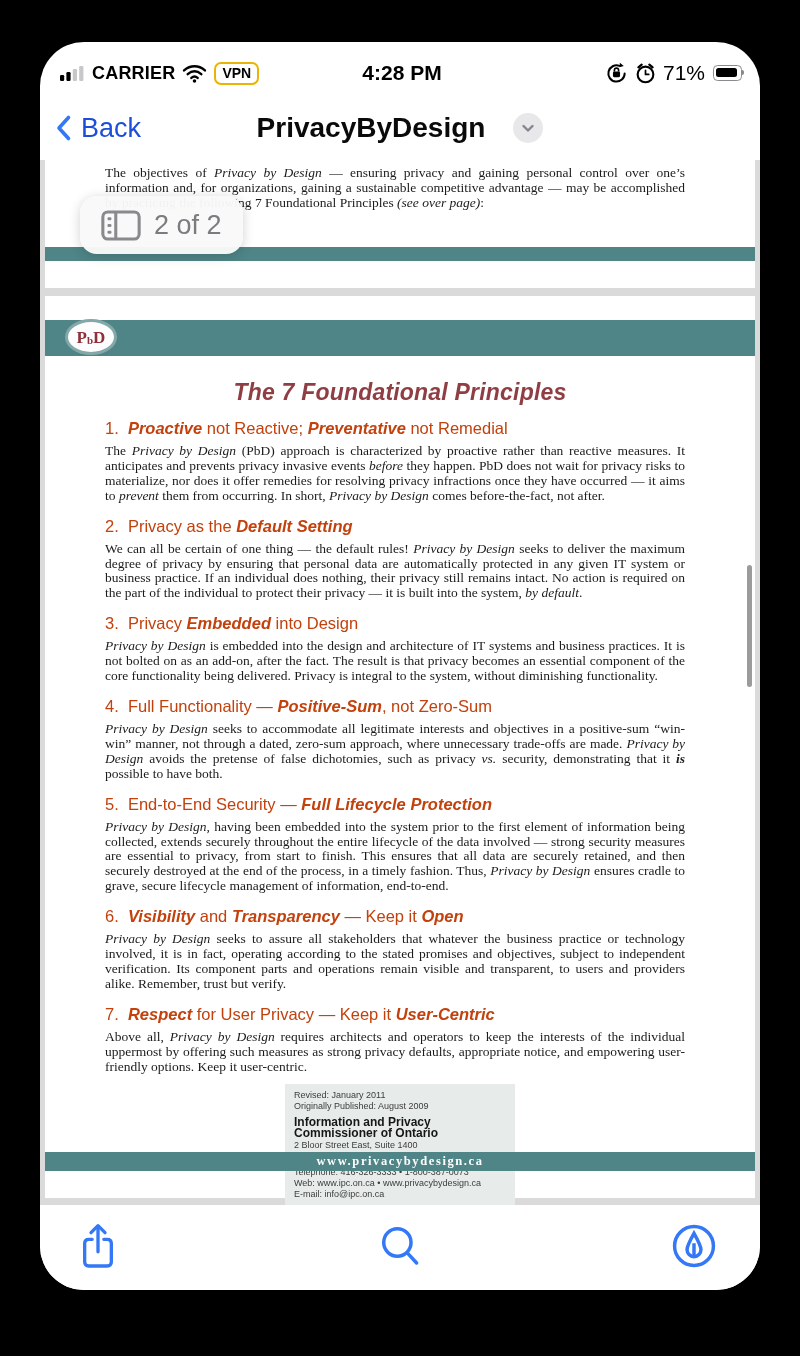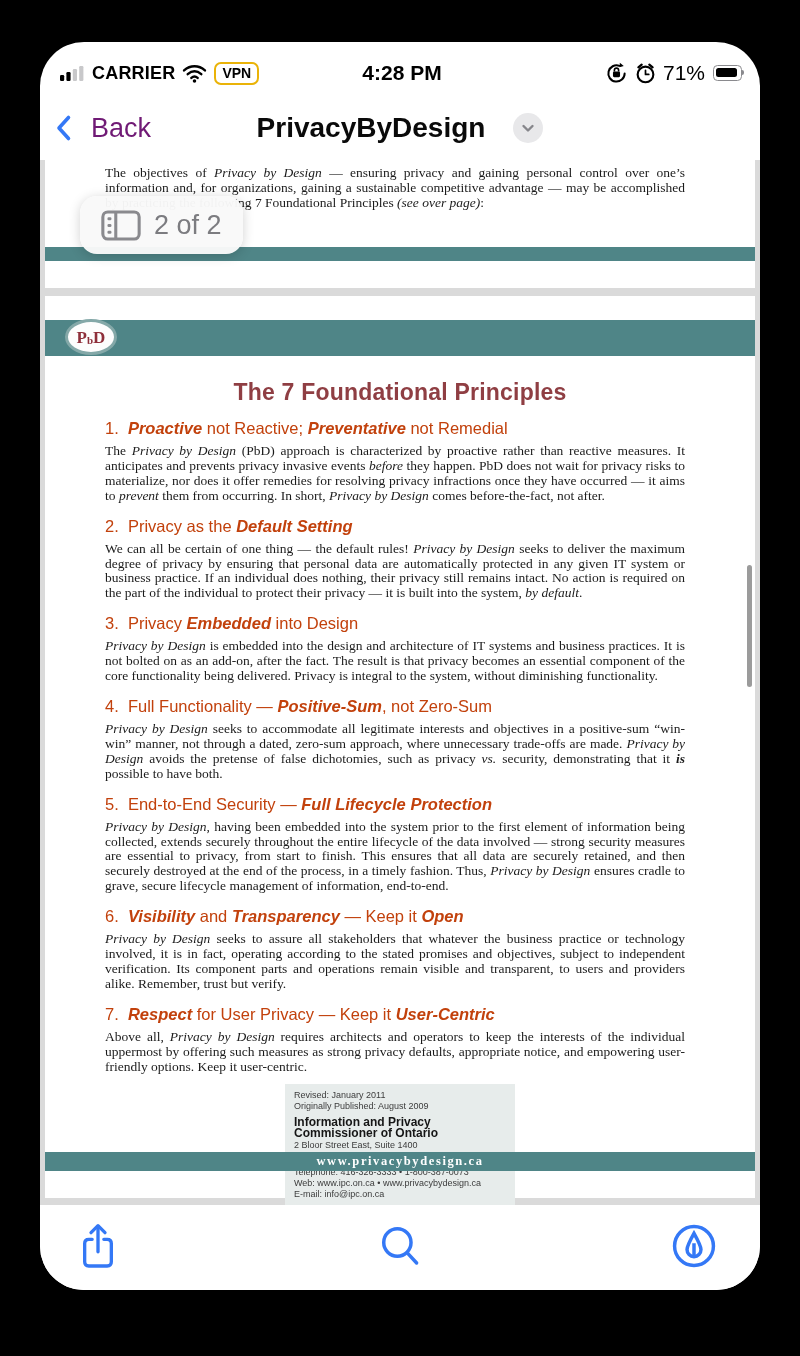--- a/index.html
+++ b/index.html
@@ -14,21 +14,21 @@
   .sb-time{flex:0 0 auto;font-size:21px;font-weight:600;color:#000;}
   .sb-right{flex:1;display:flex;align-items:center;justify-content:flex-end;gap:6px;}
   .sb-batt-pct{font-size:21px;color:#000;}
   .battery{position:relative;width:31px;height:16px;margin-left:2px;}
   .battery .shell{position:absolute;left:0;top:0;width:27px;height:14px;border:1.5px solid #8a8a8e;border-radius:4.5px;}
   .battery .fill{position:absolute;left:2.5px;top:2.5px;height:9px;width:70%;max-width:22px;background:#000;border-radius:2.5px;}
   .battery .nub{position:absolute;right:0;top:4.5px;width:2.5px;height:5px;background:#8a8a8e;border-radius:0 2px 2px 0;}
 
   
   .nav-bar{height:64px;position:relative;display:flex;align-items:center;background:#fff;}
-  .back-btn{position:absolute;left:14px;display:flex;align-items:center;gap:19px;color:#701a75;cursor:pointer;}
+  .back-btn{position:absolute;left:14px;display:flex;align-items:center;gap:9px;color:#1d4ed8;cursor:pointer;}
   .back-label{font-size:27px;}
   .nav-center{margin:0 auto;display:flex;align-items:center;gap:28px;}
   .nav-title{font-size:28px;font-weight:700;color:#0a0a0a;}
   .title-chevron{width:30px;height:30px;border-radius:50%;background:#e8e8ea;display:flex;align-items:center;justify-content:center;cursor:pointer;}
 
   
   .doc-area{position:absolute;top:118px;left:0;width:720px;height:1045px;background:#dadada;padding:0 5px;box-sizing:border-box;}
   .page{background:#fff;}
   .p-body,.page1-par{font-family:"Liberation Serif",serif;font-size:13.5px;line-height:14.9px;text-align:justify;color:#1b1b1b;margin:0;}
   .seg-i{font-style:italic;}
@@ -36,21 +36,21 @@
 
   .page1{height:128px;position:relative;padding:6px 70px 0 60px;box-sizing:border-box;overflow:hidden;}
   .page1 .teal-bar{position:absolute;left:0;right:0;bottom:27px;height:14px;background:#4f8587;}
   .page-gap{height:8px;}
 
   .page2{height:902px;position:relative;padding-top:24px;box-sizing:border-box;}
   .page2-header{height:36px;background:#4f8587;position:relative;}
   .pbd-logo{position:absolute;left:20px;top:-1px;width:52px;height:36px;background:#fdfdfd;border:3px solid #84a8a8;border-radius:50%;display:flex;align-items:center;justify-content:center;font-family:"Liberation Serif",serif;color:#8e2f3a;font-weight:700;box-sizing:border-box;}
   .pbd-logo .lg{font-size:17px;line-height:1;}
   .pbd-logo .sm{font-size:11px;line-height:1;transform:translateY(3px);}
-  .doc-title{text-align:center;color:#8f3e43;font-size:23px;font-weight:700;margin:22px 0 0;line-height:28px;letter-spacing:.2px;}
+  .doc-title{text-align:center;color:#8f3e43;font-size:23px;font-weight:700;font-style:italic;margin:22px 0 0;line-height:28px;letter-spacing:.2px;}
   .content{padding:0 70px 0 60px;}
   .p-head{color:#c2410c;font-size:16.5px;line-height:20px;margin:12px 0 6px;font-weight:400;}
 
   .contact-box{width:230px;margin:10px auto 8px;background:#e7eceb;padding:6px 9px;box-sizing:border-box;font-size:9px;line-height:11px;color:#3c3c3c;}
   .cb-org{font-weight:700;color:#161616;font-size:12px;margin:5px 0 1px;}
   .cb-group{margin-top:5px;}
   .page2-footer-bar{position:absolute;left:0;right:0;bottom:27px;height:19px;background:#4f8587;display:flex;align-items:center;justify-content:center;}
   .footer-url{color:#fff;font-family:"Liberation Serif",serif;font-weight:700;font-size:12.5px;letter-spacing:1.6px;}
 
   

